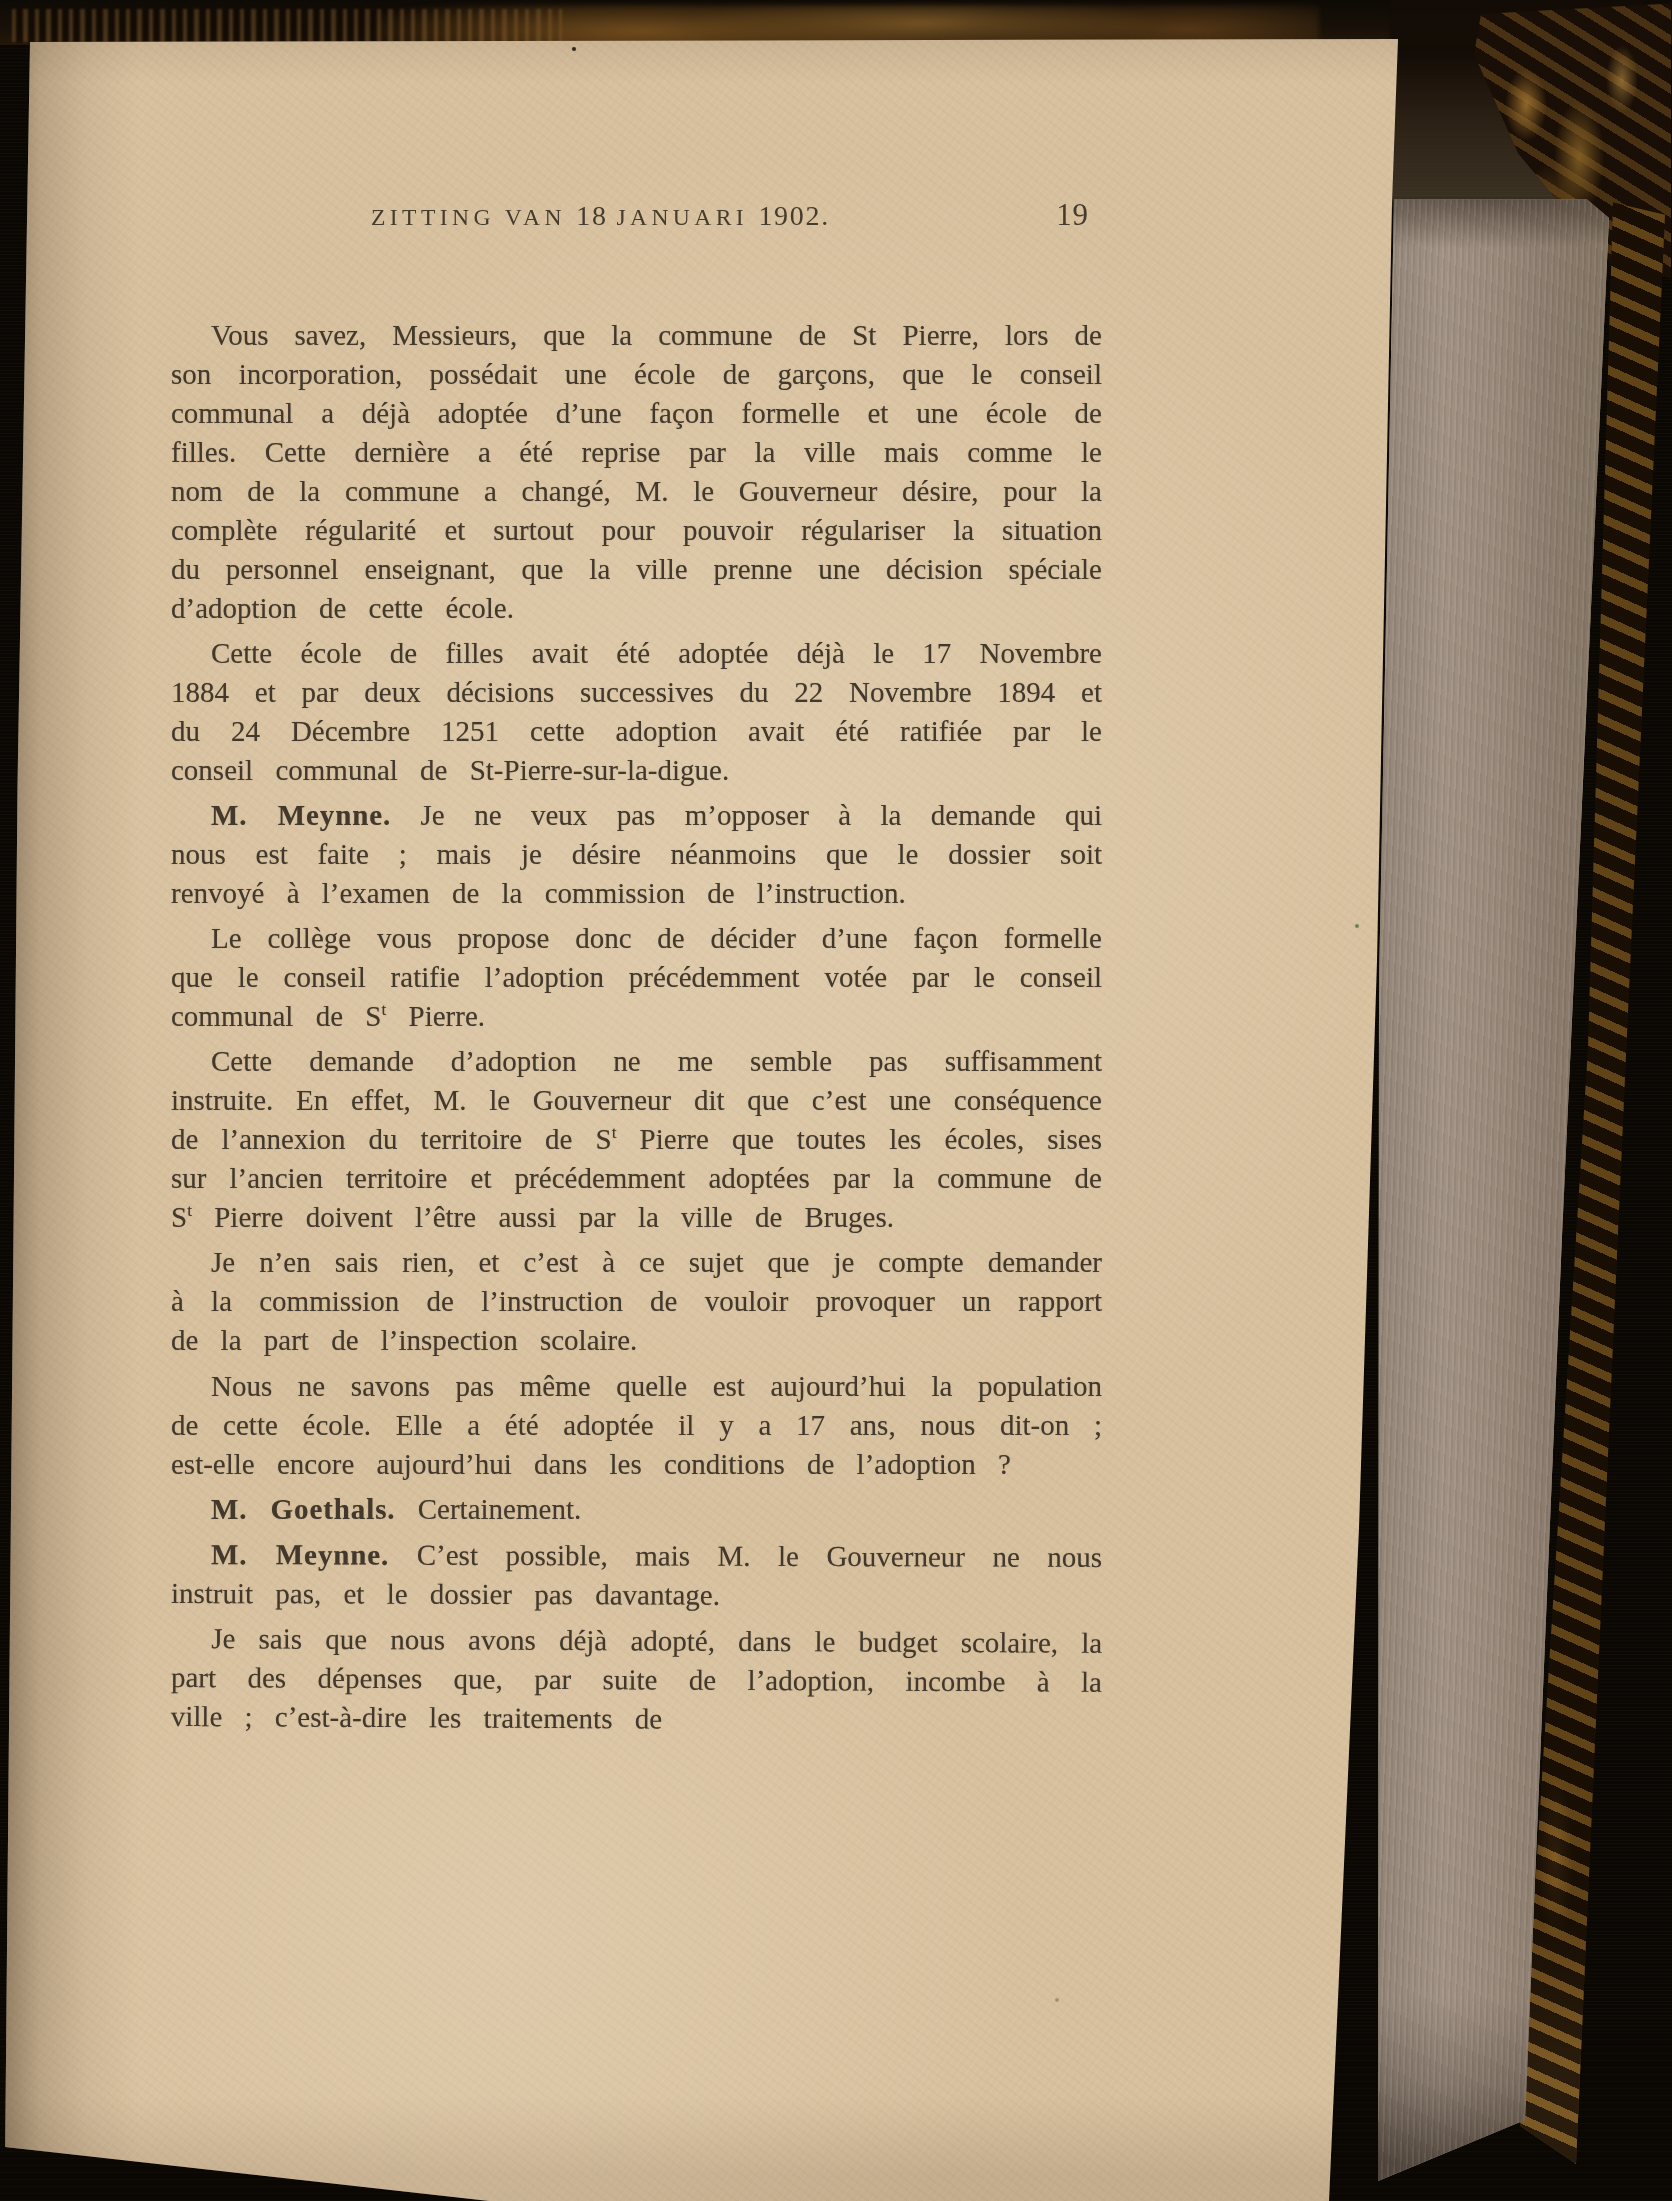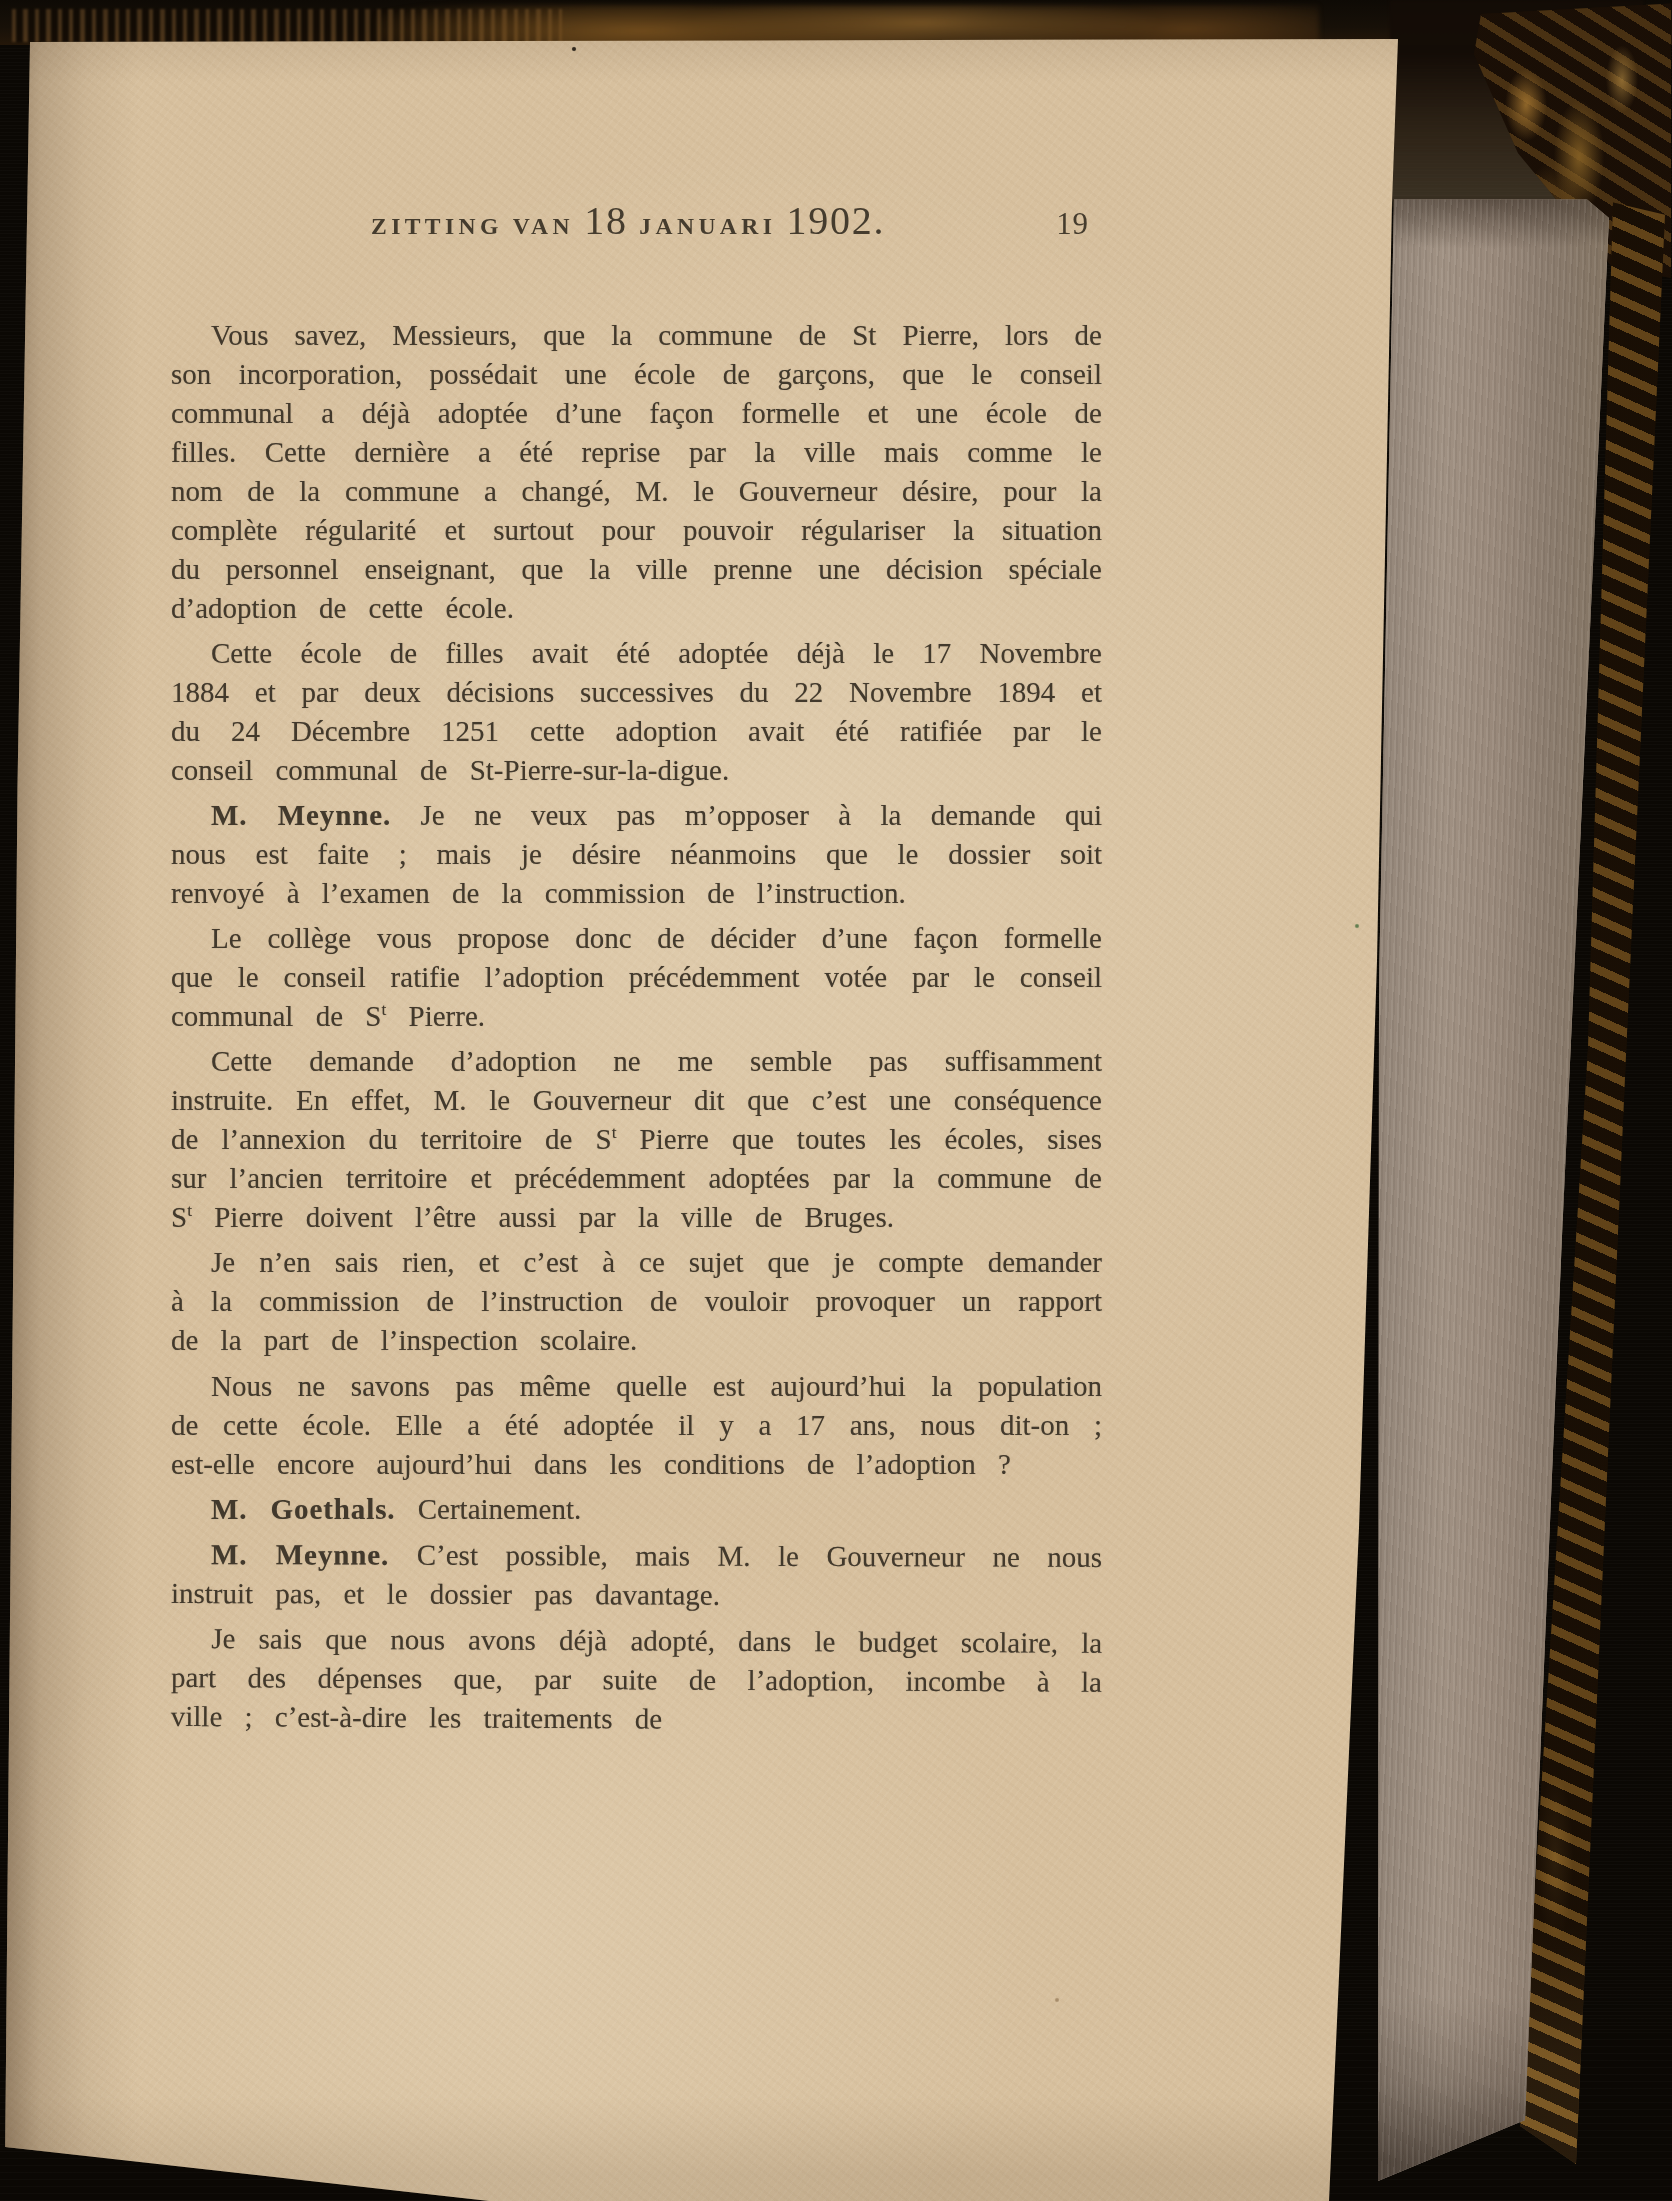--- a/index.html
+++ b/index.html
@@ -95,22 +95,22 @@
       repeating-linear-gradient(37deg, rgba(124,94,60,.035) 0 2.6px, transparent 2.6px 7.9px),
       repeating-linear-gradient(-53deg, rgba(255,252,244,.05) 0 1.7px, transparent 1.7px 6.1px);
   }
   
   .header{
     position:absolute;left:371px;top:197px;width:718px;
     display:flex;justify-content:space-between;align-items:baseline;
     color:#453c2e;white-space:nowrap;
   }
   .header-title{letter-spacing:0;}
-  .hcaps{font-size:23.6px;letter-spacing:4.4px;font-weight:bold;}
-  .hnum{font-size:40px;letter-spacing:1.7px;}
+  .hcaps{font-size:23.6px;letter-spacing:4.4px;}
+  .hnum{font-size:28px;letter-spacing:1.7px;}
   .page-number{font-size:31px;letter-spacing:0.9px;}
   
   .text-column{
     position:absolute;left:171px;top:316px;width:931px;
     font-size:29px;line-height:39px;
     text-align:justify;
     word-spacing:15px;
     color:#42392c;
     text-shadow:0 0 0.9px rgba(58,48,36,.4);
   }

